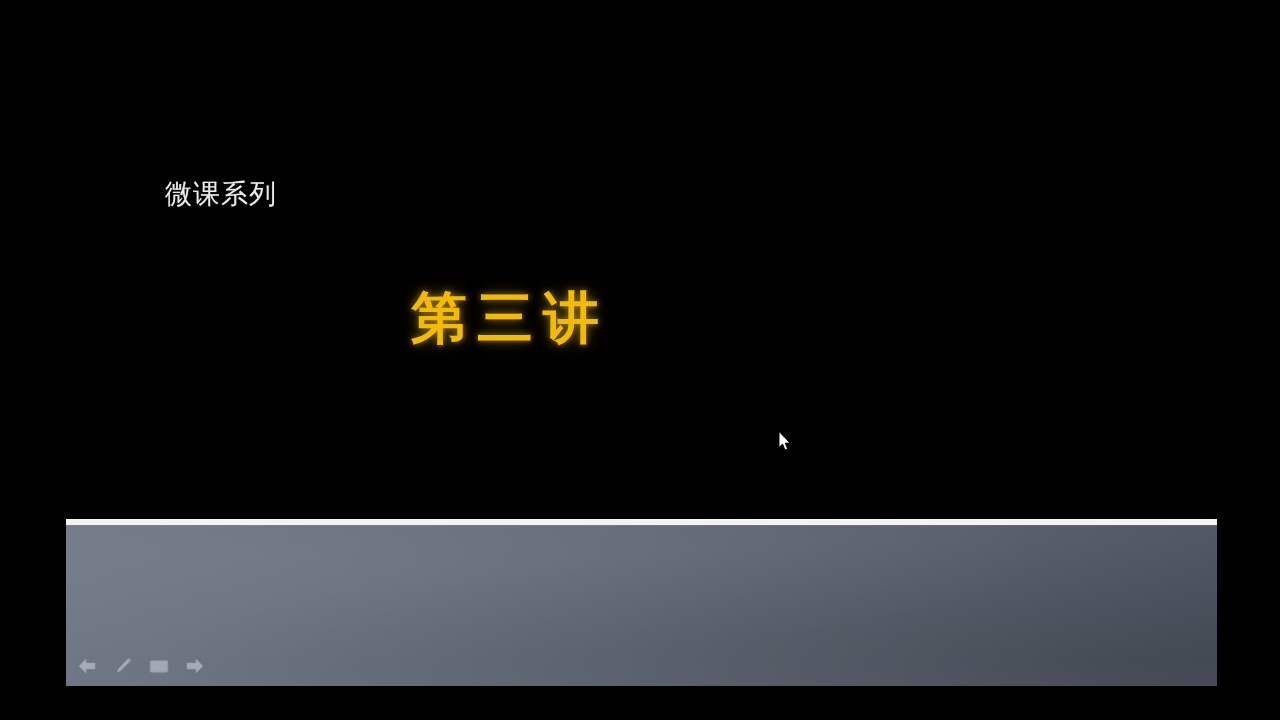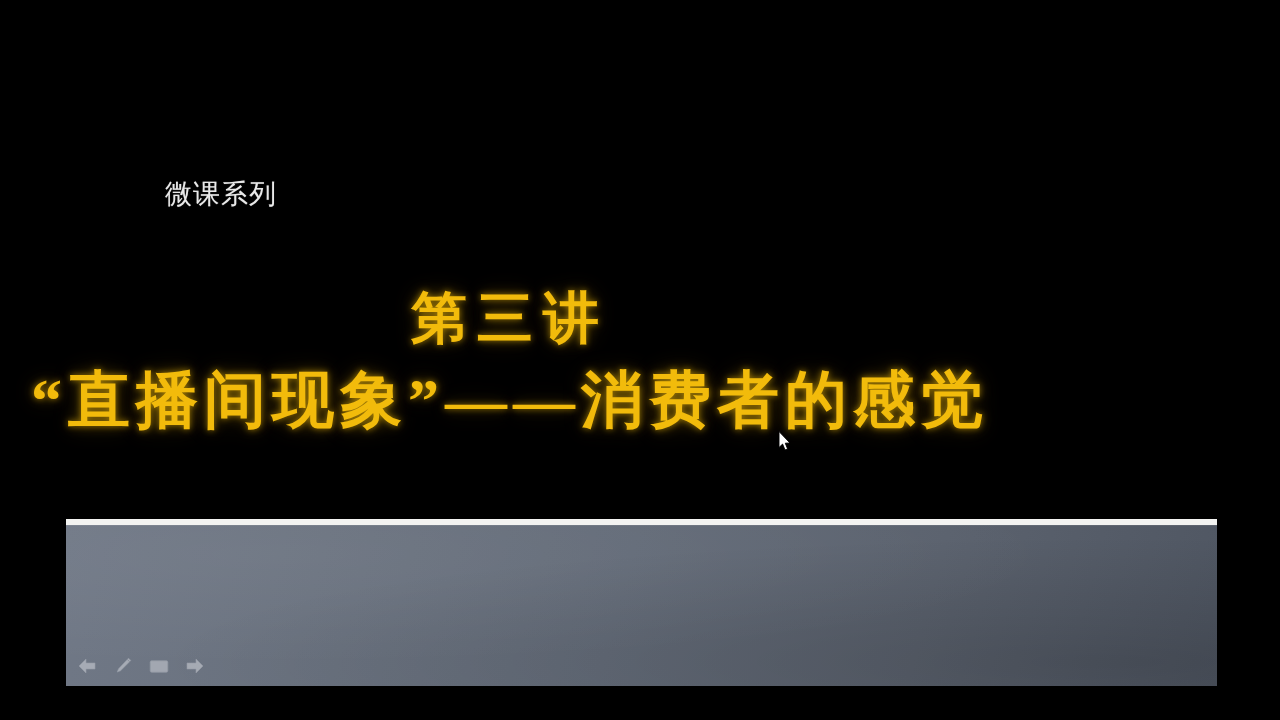--- a/index.html
+++ b/index.html
@@ -155,21 +155,20 @@
 <div id="screen">
 
   <div class="slide-text">
 
     <div class="subtitle-block">
       <div class="subtitle-line">微课系列</div>
     </div>
 
     <div class="title-block">
       <div class="title-main">第三讲</div>
-      <div class="title-sub">“直播间现象”——消费者的感觉</div>
     </div>
 
   </div>
 
   <div id="bottom-panel">
     <div id="panel-topbar"></div>
     <div id="panel-body">
 
       <div id="panel-toolbar">
 

